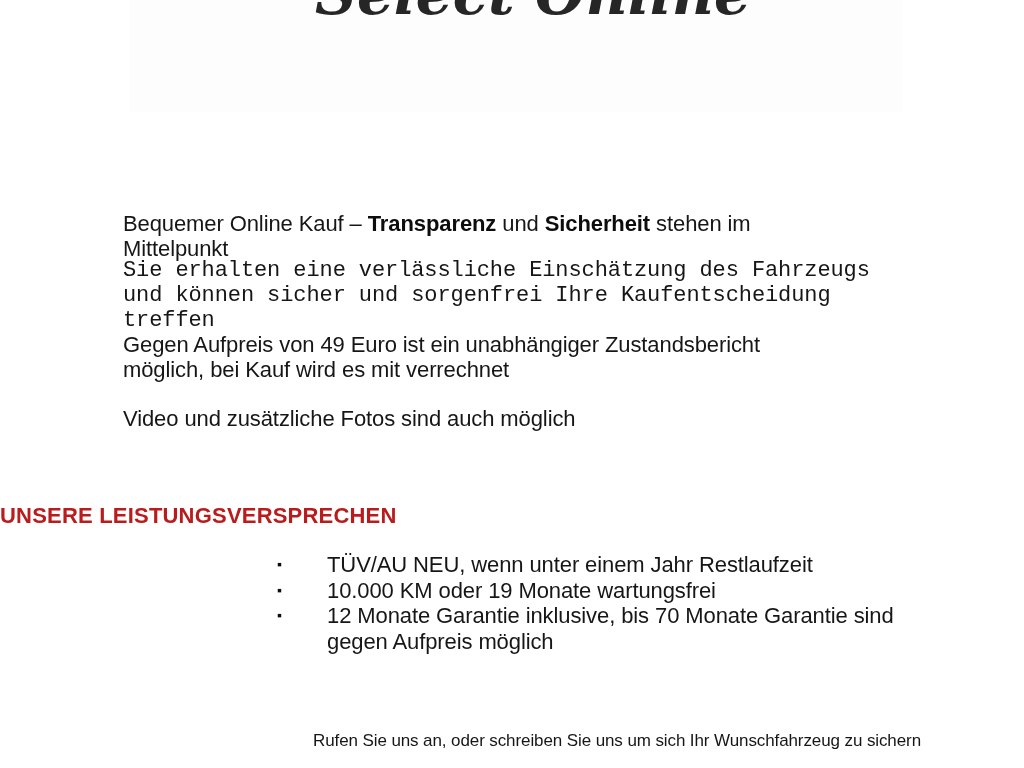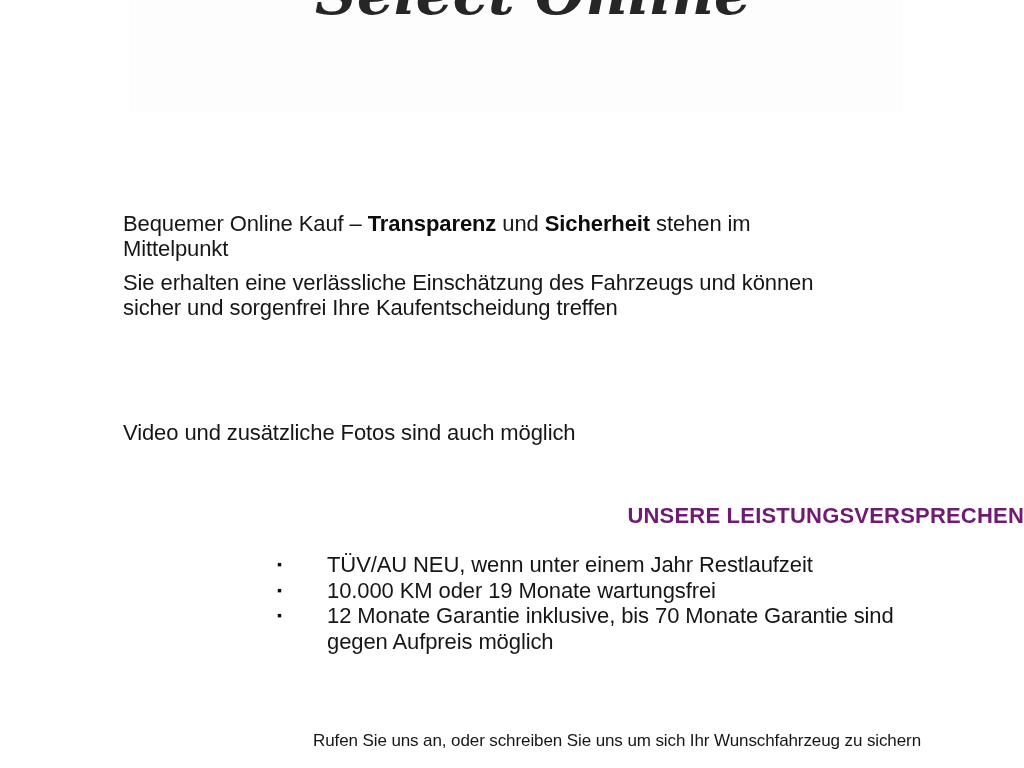--- a/index.html
+++ b/index.html
@@ -39,34 +39,34 @@
   .p {
     position: absolute;
     left: 123px;
     margin: 0;
     font-size: 22px;
     line-height: 25px;
     letter-spacing: -0.1px;
   }
   .p strong { font-weight: 700; color: #0d0d0d; }
   .p1 { top: 183px; width: 700px; margin-top: 28px; }
-  .p2 { top: 270px; width: 748px; }
+  .p2 { top: 258px; width: 748px; font-family: Liberation Mono, monospace; }
   .p3 { top: 332px; width: 708px; }
-  .p4 { top: 420px; width: 700px; }
+  .p4 { top: 406px; width: 700px; }
   .promises-heading {
     position: absolute;
     top: 503px;
     left: 0;
     width: 1024px;
     margin: 0;
-    text-align: right;
+    text-align: left;
     font-size: 22px;
     font-weight: 700;
     letter-spacing: 0.2px;
-    color: #701a75;
+    color: #b91c1c;
   }
   .promises {
     position: absolute;
     top: 552px;
     left: 277px;
     width: 620px;
     margin: 0;
     padding: 0;
     list-style: none;
   }
@@ -107,20 +107,21 @@
 <div class="page">
 
   <div class="title-panel">
     <div class="title">Select Online</div>
   </div>
 
   <p class="p p1"><span>Bequemer Online Kauf – </span><strong>Transparenz</strong><span> und </span><strong>Sicherheit</strong><span> stehen im Mittelpunkt</span></p>
 
   <p class="p p2">Sie erhalten eine verlässliche Einschätzung des Fahrzeugs und können sicher und sorgenfrei Ihre Kaufentscheidung treffen</p>
 
+  <p class="p p3">Gegen Aufpreis von 49 Euro ist ein unabhängiger Zustandsbericht möglich, bei Kauf wird es mit verrechnet</p>
 
   <p class="p p4">Video und zusätzliche Fotos sind auch möglich</p>
 
   <h2 class="promises-heading">UNSERE LEISTUNGSVERSPRECHEN</h2>
 
   <ul class="promises">
     <li>
       <span class="marker">▪</span>
       <span class="li-text">TÜV/AU NEU, wenn unter einem Jahr Restlaufzeit</span>
     </li>

